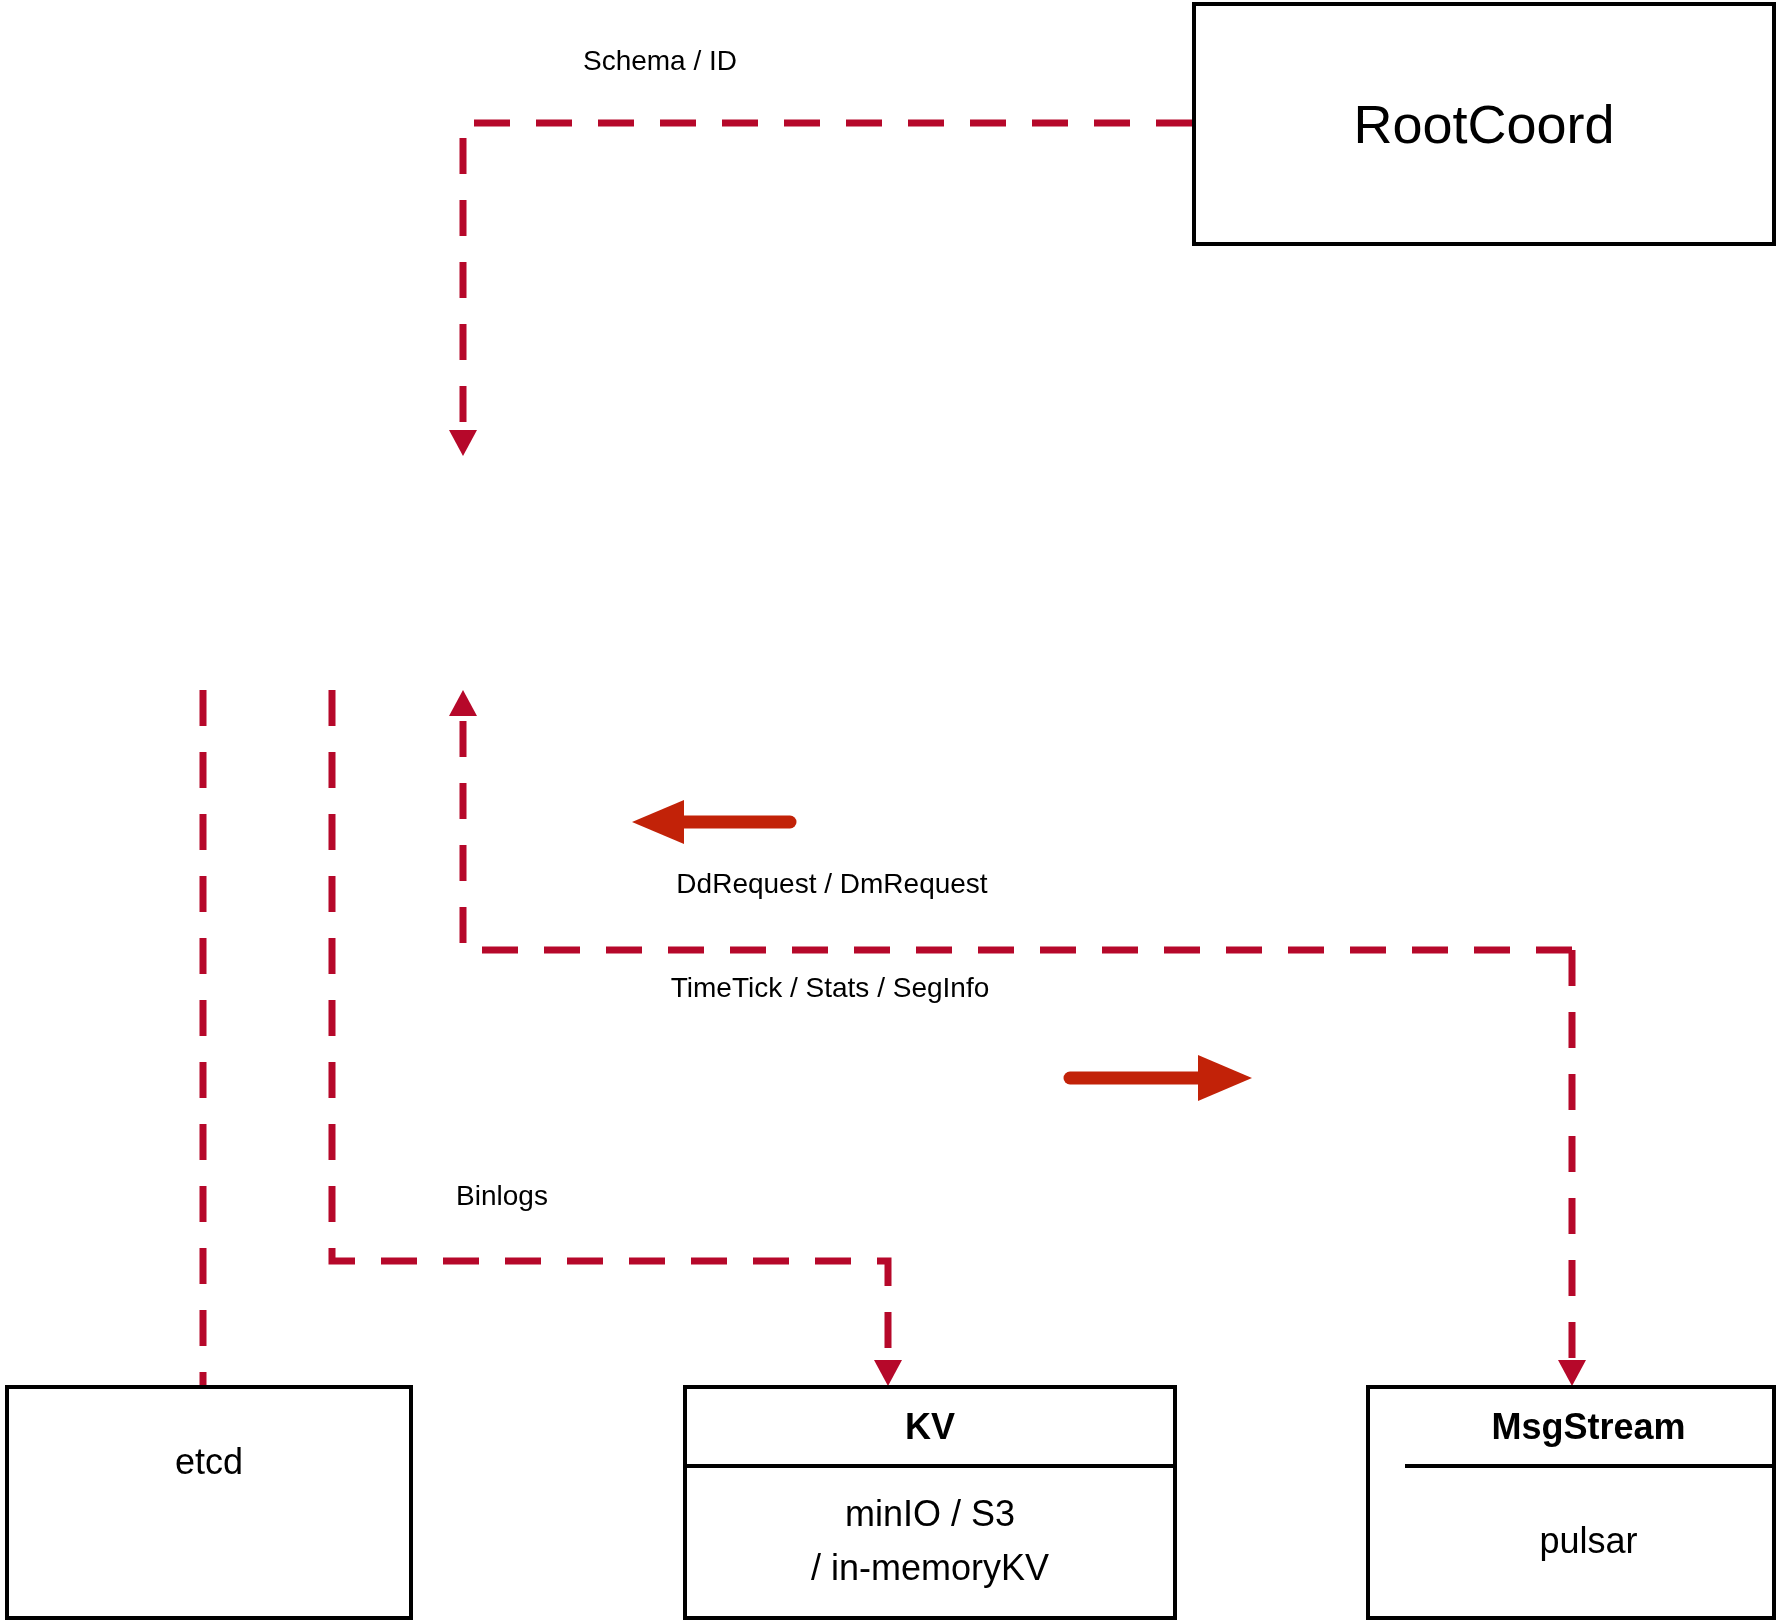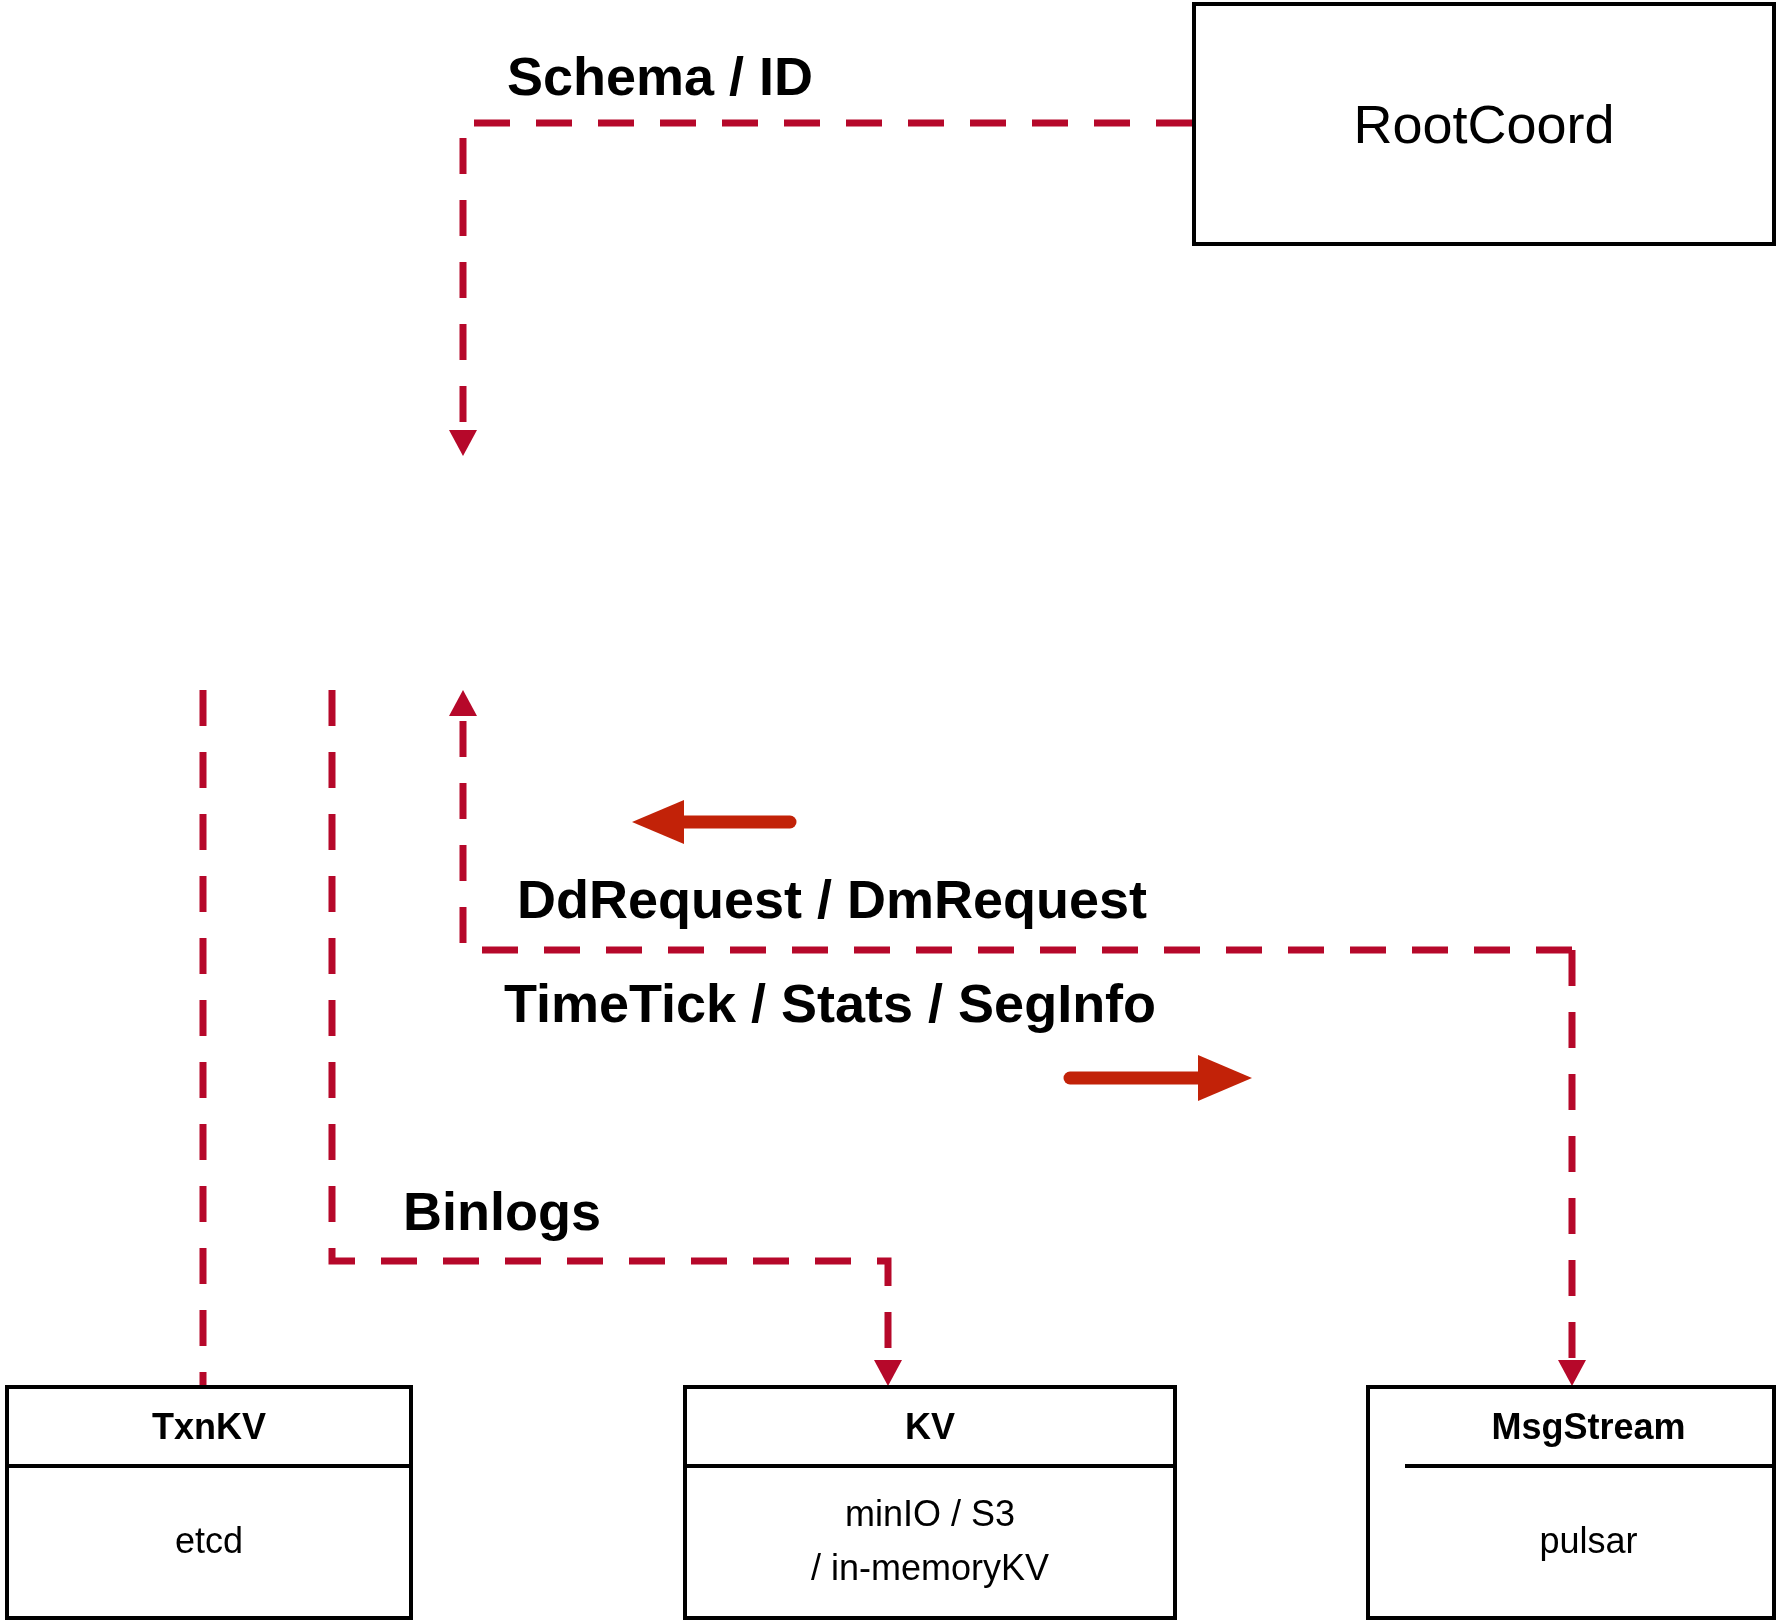--- a/index.html
+++ b/index.html
@@ -77,22 +77,22 @@
     font-weight: 400;
     color: #000000;
     box-sizing: border-box;
     height: 145px;
     width: 100%;
     text-align: center;
     line-height: 1.5;
   }
   .edge-label {
     position: absolute;
-    font-size: 54px;
-    font-weight: 700;
+    font-size: 28px;
+    font-weight: 400;
     color: #000000;
     white-space: nowrap;
     background: transparent;
   }
   .edge-label.centered {
     transform: translateX(-50%);
   }
 </style>
 </head>
 <body>
@@ -143,21 +143,20 @@
       <path d="M 1252 1078 L 1198 1055 L 1198 1101 Z" fill="#c22208"></path>
     </g>
   </svg>
 
   <div class="node-box black" style="left:1192px; top:2px; width:584px; height:244px;">
     <div class="node-title plain">RootCoord</div>
   </div>
 
 
   <div class="node-box black" style="left:5px; top:1385px; width:408px; height:235px;">
-    <div class="compartment-header">TxnKV</div>
     <div class="compartment-body">
       <span>etcd</span>
     </div>
   </div>
 
   <div class="node-box black" style="left:683px; top:1385px; width:494px; height:235px;">
     <div class="compartment-header">KV</div>
     <div class="compartment-body">
       <span>minIO / S3</span>
       <span>/ in-memoryKV</span>

